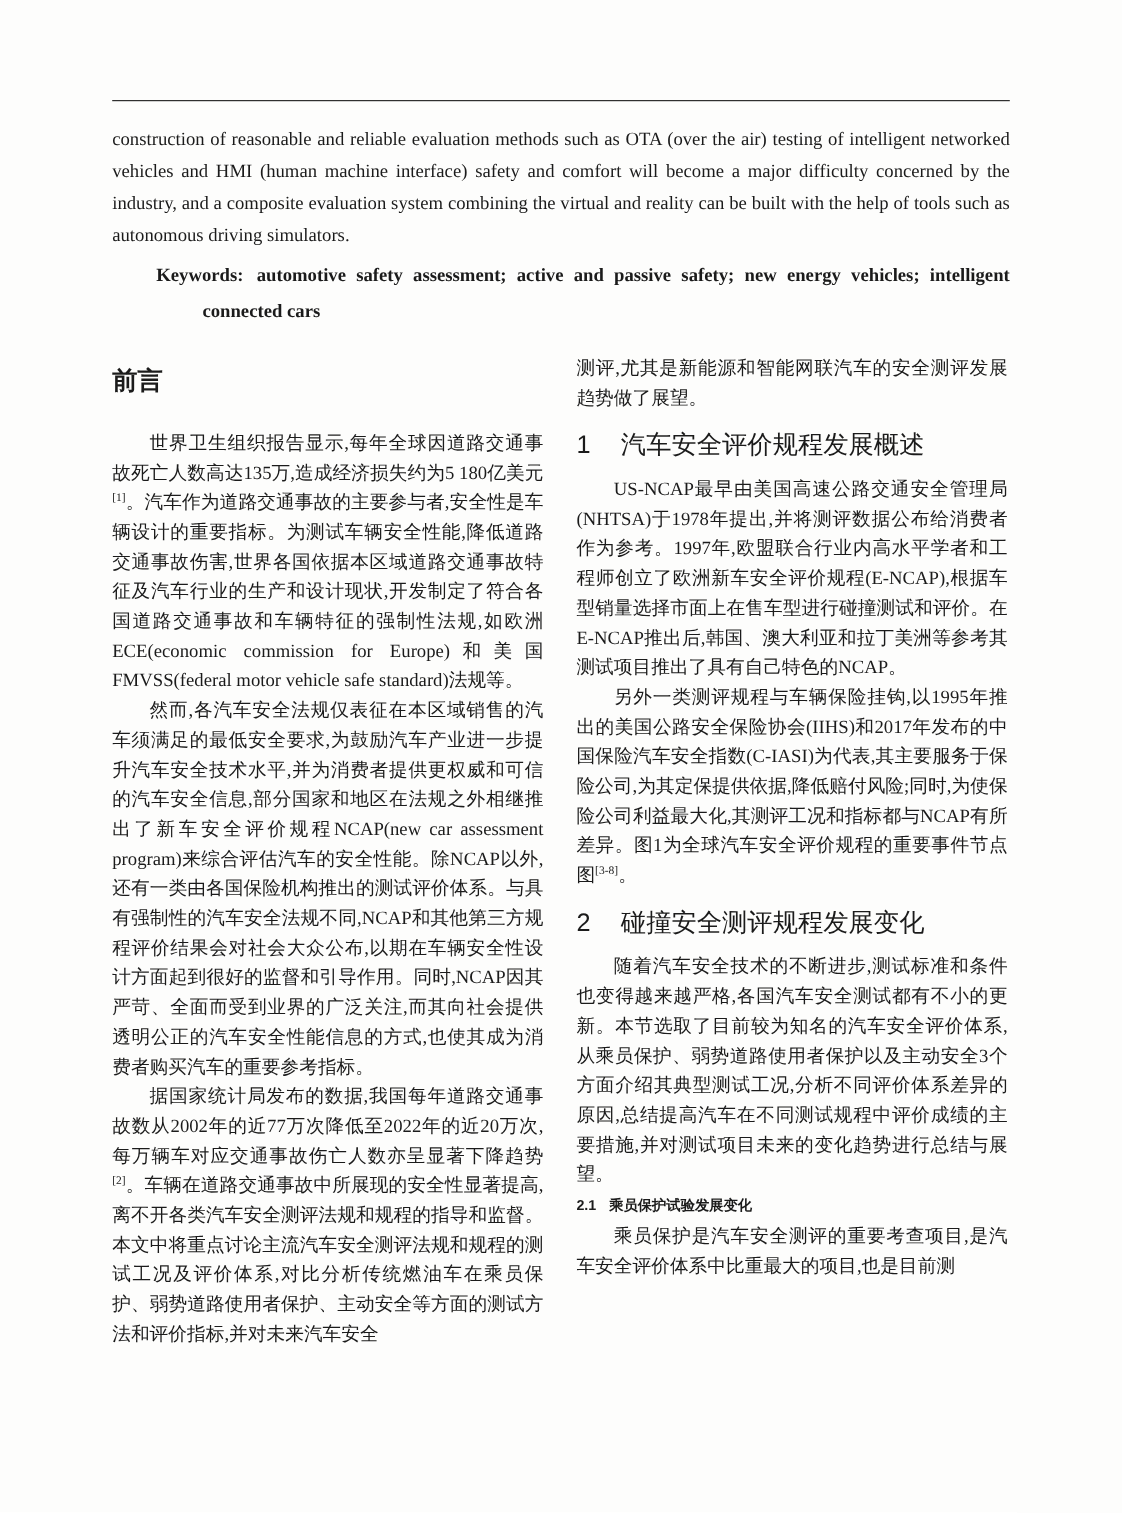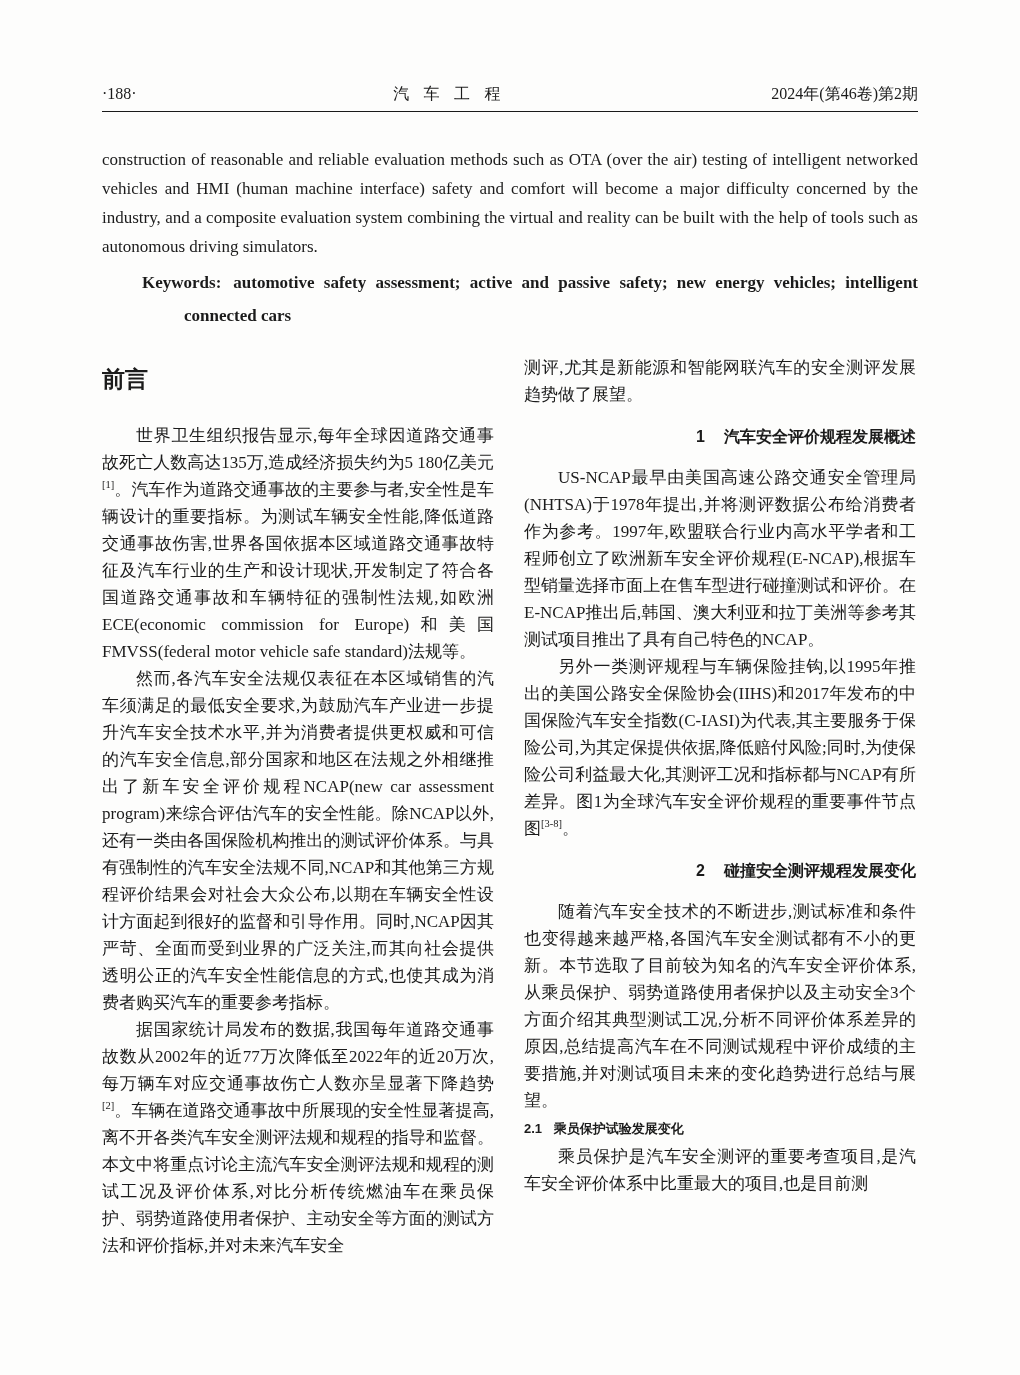--- a/index.html
+++ b/index.html
@@ -15,21 +15,21 @@
   }
   
   .journal-header{
     display:flex;justify-content:space-between;align-items:baseline;
     font-size:16px;line-height:20px;
   }
   .journal-header .jtitle{letter-spacing:0.9em;font-weight:normal;}
   .header-rule{border:none;border-top:1.6px solid #1a1a1a;margin:7px 0 0 0;}
   
   .abstract-en{
-    margin:33px 0 0 0;
+    margin:20px 0 0 0;
     font-size:17px;line-height:29px;
     text-align:justify;
   }
   .keywords{
     margin:5px 0 0 82px;
     text-indent:-42px;
     font-weight:bold;
     font-size:17px;line-height:33px;
     text-align:justify;
   }
@@ -49,43 +49,38 @@
   .noindent{text-indent:0;}
   sup.ref{font-size:10.5px;line-height:0;vertical-align:super;letter-spacing:0;}
   
   .h-intro{
     font-family:"Liberation Sans","DejaVu Sans",sans-serif;
     font-size:23px;font-weight:600;line-height:30px;
     margin:10px 0 28px 0;
   }
   .h-sec{
     font-family:"Liberation Sans","DejaVu Sans",sans-serif;
-    font-size:16px;font-weight:700;line-height:28px;
+    font-size:23px;font-weight:400;line-height:28px;
     margin:15px 0 13px 0;
-    text-align:right;
+    text-align:left;
   }
   .h-sec .h-num{margin-right:1.2em;}
   .h-sub{
     font-family:"Liberation Sans","DejaVu Sans",sans-serif;
     font-size:13px;font-weight:700;line-height:27px;
     margin:1px 0 1px 0;
     text-align:left;
   }
   .h-sub .h-num{margin-right:0.9em;}
 </style>
 </head>
 <body>
 
 <div class="page">
 
-  <div class="journal-header">
-    <span>·188·</span>
-    <span class="jtitle">汽车工程</span>
-    <span>2024年(第46卷)第2期</span>
-  </div>
   <hr class="header-rule">
 
   <p class="abstract-en">construction of reasonable and reliable evaluation methods such as OTA (over the air) testing of intelligent networked vehicles and HMI (human machine interface) safety and comfort will become a major difficulty concerned by the industry, and a composite evaluation system combining the virtual and reality can be built with the help of tools such as autonomous driving simulators.</p>
 
   <p class="keywords"><span class="kw-label">Keywords:</span><span>automotive safety assessment; active and passive safety; new energy vehicles; intelligent connected cars</span></p>
 
   <div class="columns">
 
     <div class="col">
       <div class="h-intro">前言</div>

